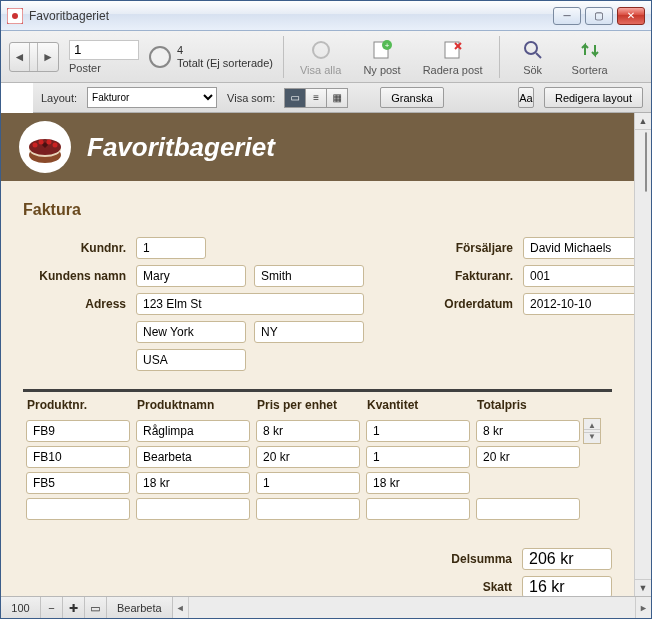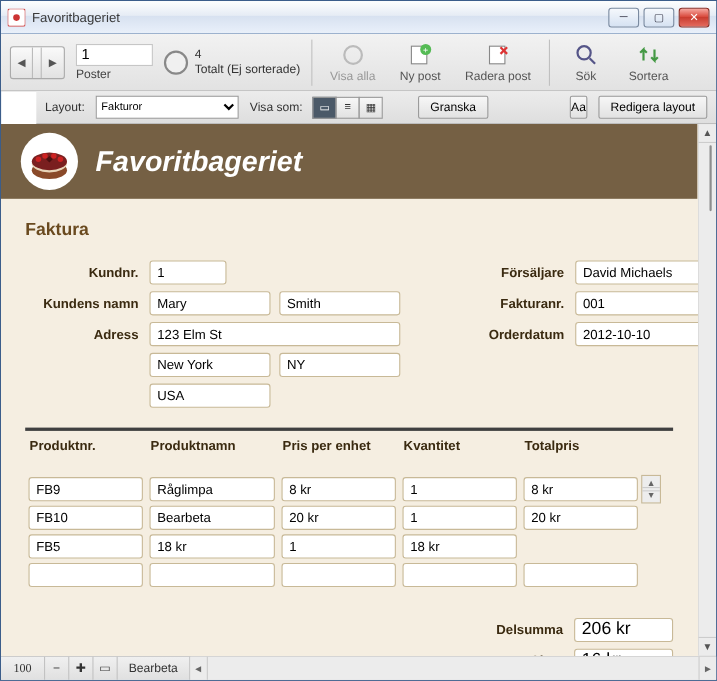--- a/index.html
+++ b/index.html
@@ -181,21 +181,21 @@
     align-items:center;
   }
   .totals .tlabel { grid-column:2; text-align:right; font-weight:bold; color:#3a2a10;}
   .totals .tval { grid-column:3; height:22px; border:1px solid #c8b997; background:#fff; border-radius:3px; padding:0 6px; font-size:16px;}
   
   .statusbar {
     height:22px; background:linear-gradient(#f0f0f0,#e0e0e0);
     border-top:1px solid #b8b8b8;
     display:flex; align-items:center; font-size:11px; color:#333;
   }
-  .statusbar .zoom { width:40px; text-align:center; border-right:1px solid #c2c2c2; height:100%; line-height:22px;font-family:Liberation Serif, serif;}
+  .statusbar .zoom { width:40px; text-align:center; border-right:1px solid #c2c2c2; height:100%; line-height:22px;}
   .statusbar .zb { width:22px; text-align:center; border-right:1px solid #c2c2c2; height:100%; line-height:22px; cursor:pointer;}
   .statusbar .mode { padding:0 10px; border-right:1px solid #c2c2c2; height:100%; line-height:22px;}
   .statusbar .hscroll { flex:1; height:100%; position:relative; background:#ececec;}
   .statusbar .hscroll .har{position:absolute; top:0;bottom:0;width:16px;display:flex;align-items:center;justify-content:center;font-size:9px;color:#666;}
   .statusbar .hscroll .har.l{left:0;border-right:1px solid #ccc;}
   .statusbar .hscroll .har.r{right:0;border-left:1px solid #ccc;}
 
   input.fin, input.tval { outline:none; }
   input { font-family:inherit; }
 </style>
@@ -364,21 +364,21 @@
 
         <div class="ptable">
           <div class="phead">
             <div>Produktnr.</div>
             <div>Produktnamn</div>
             <div>Pris per enhet</div>
             <div>Kvantitet</div>
             <div>Totalpris</div>
             <div></div>
           </div>
-          <div style="position:relative;margin-top:14px;">
+          <div style="position:relative;">
             <div id="prows" style="display: block; grid-template-columns: 110px 120px 110px 110px 110px 18px;">
                 <div class="prow">
                   <div class="pc">FB9</div>
                   <div class="pc">Råglimpa</div>
                   <div class="pc">8 kr</div>
                   <div class="pc">1</div>
                   <div class="pc">8 kr</div>
                   <div class="sbar" style="grid-row: 1 / span 4;">
                     <div class="ar top">▲</div>
                     <div class="ar bot">▼</div>

